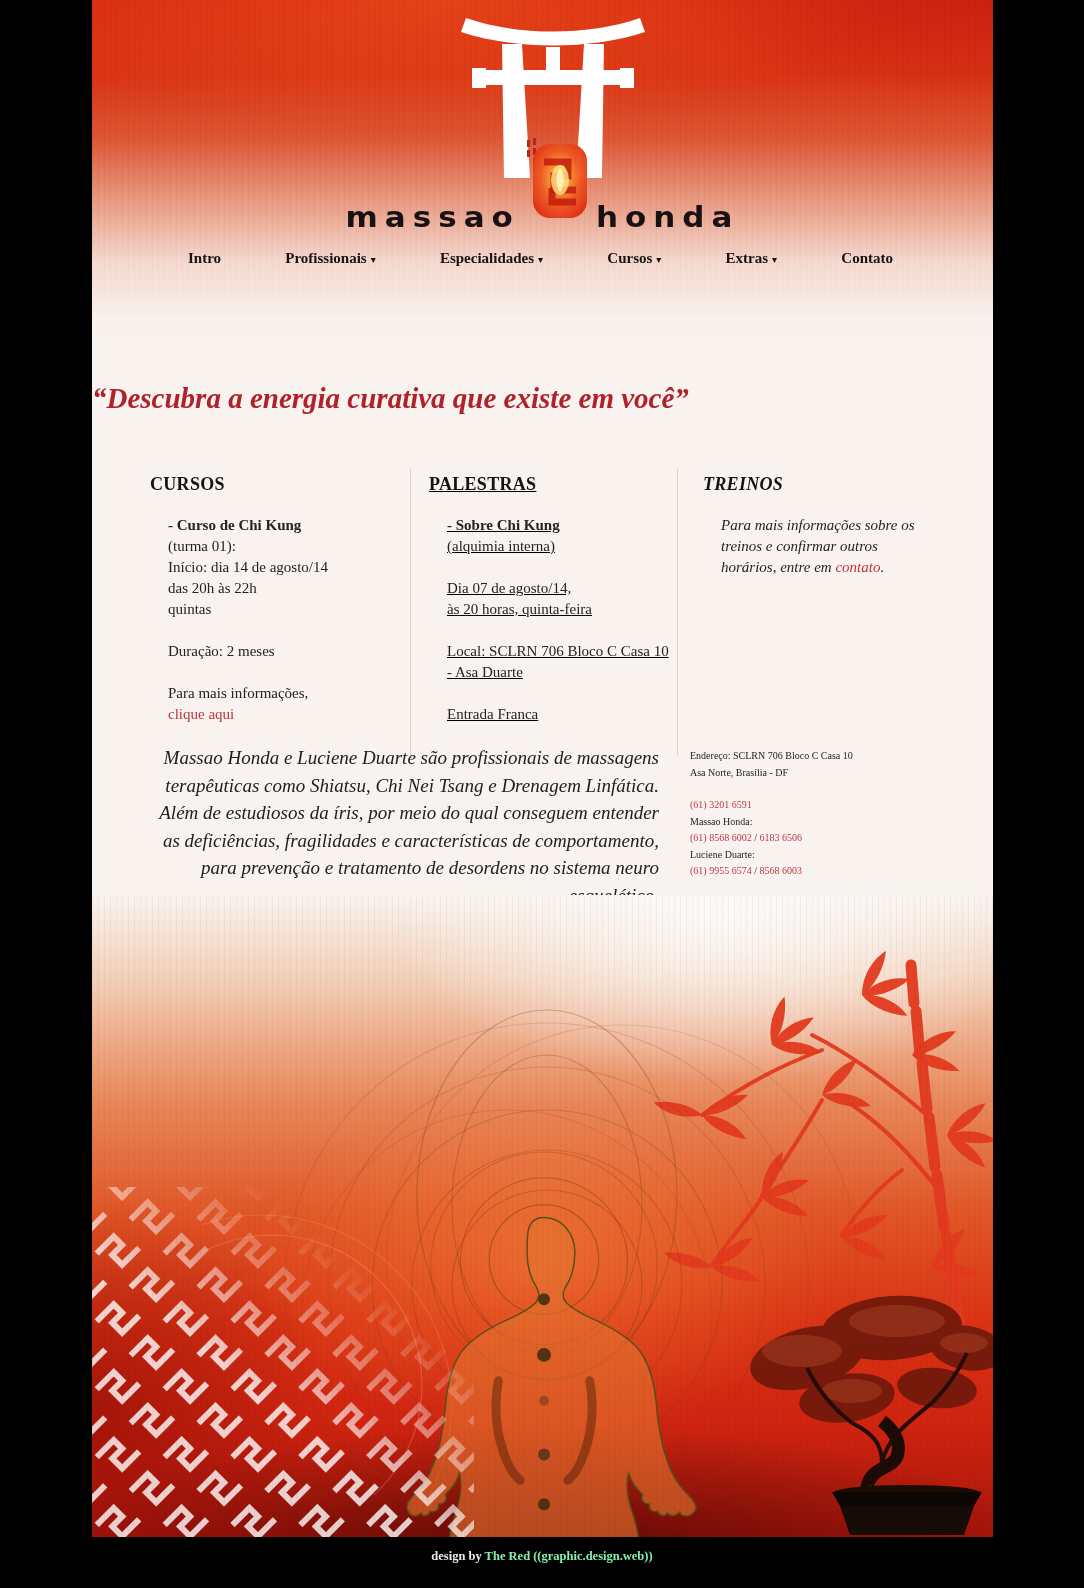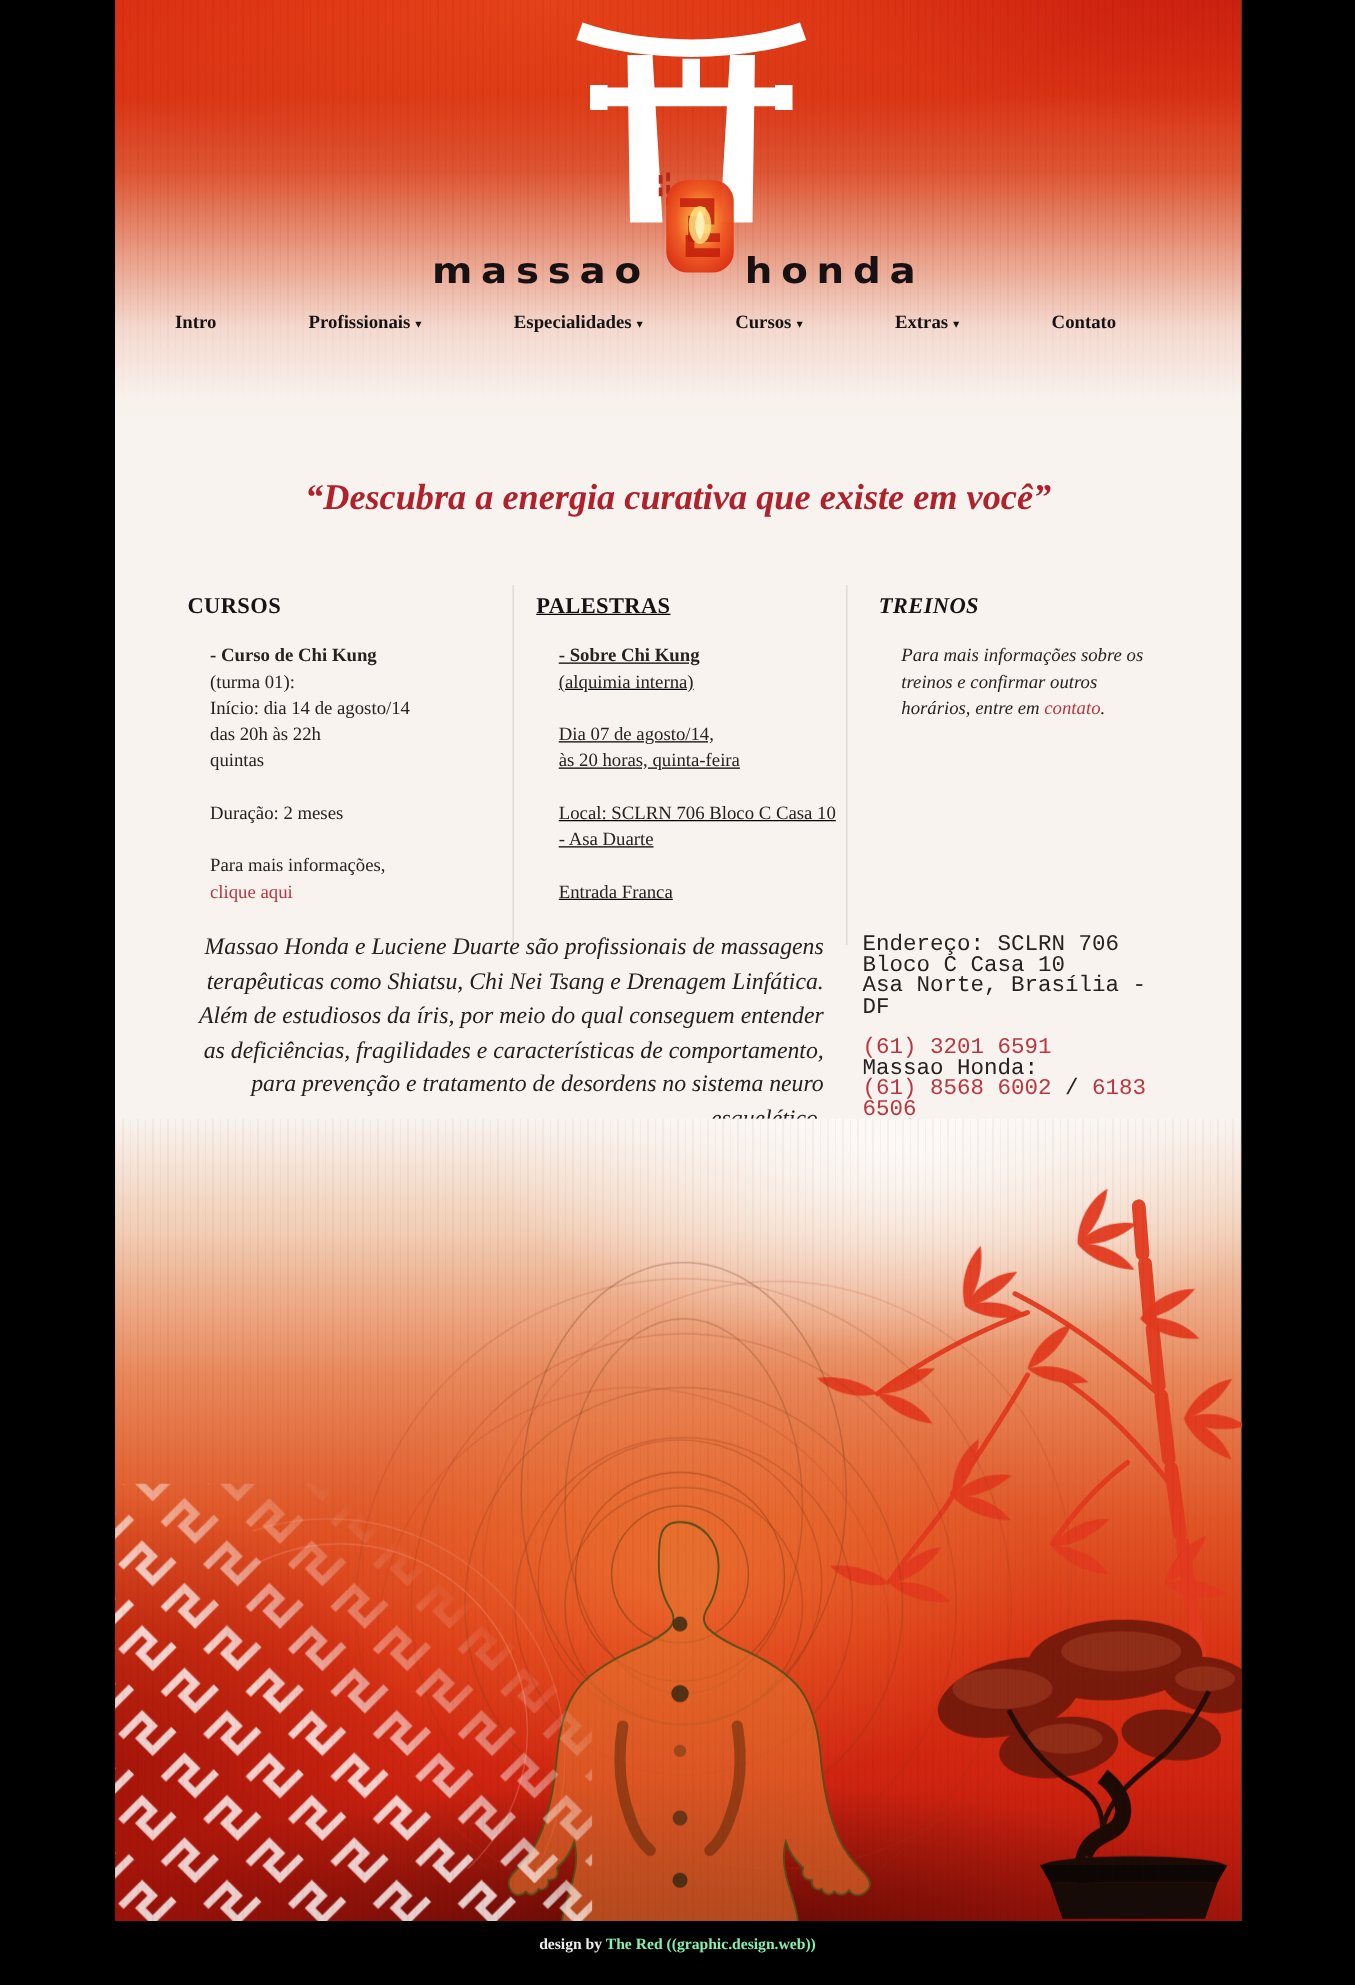--- a/index.html
+++ b/index.html
@@ -24,48 +24,48 @@
   .torii{position:absolute;left:366px;top:6px;}
   .logo-row{position:absolute;left:0;top:146px;width:100%;display:flex;
             justify-content:center;align-items:flex-end;gap:6px;}
   .logo-word{font-family:"DejaVu Sans","Liberation Sans",sans-serif;
              font-weight:700;font-size:31px;letter-spacing:7px;color:#181114;
              line-height:34px;transform:scaleY(.92);}
   .seal{position:relative;top:-12px;width:64px;height:88px;flex:0 0 auto;}
 
   
   .nav{position:absolute;left:0;top:250px;width:100%;box-sizing:border-box;
-       padding:0 100px 0 48px;display:flex;justify-content:space-between;}
+       padding:0 100px 0 96px;display:flex;justify-content:space-between;}
   .nav-item{font-size:15px;font-weight:700;color:#171213;cursor:pointer;
             white-space:nowrap;}
   .caret{font-size:10px;margin-left:4px;color:#171213;}
 
   
-  .quote{position:absolute;left:0;top:382px;width:100%;text-align:center;
+  .quote{position:absolute;left:0;top:382px;width:100%;
          font-style:italic;font-weight:700;font-size:29px;color:#b1212c;}
 
   
   .columns{position:absolute;left:50px;top:468px;right:60px;display:grid;
            grid-template-columns:268px 267px 1fr;min-height:228px;}
   .col{padding-bottom:10px;}
   .col + .col{border-left:1px solid #ddd6d0;}
   .col1{padding-left:8px;}
   .col2{padding-left:18px;text-decoration:underline;}
   .col3{padding-left:25px;font-style:italic;}
   .col h3{margin:6px 0 20px 0;font-size:18px;letter-spacing:.3px;color:#171213;}
   .col-body{padding-left:18px;font-size:15px;line-height:21px;color:#272120;}
   .col-body .grp{margin-bottom:21px;}
   .bold-line{font-weight:700;}
   a.redlink{color:#bb3740;text-decoration:none;cursor:pointer;}
 
   
   .about{position:absolute;left:62px;top:744px;width:505px;text-align:right;
          font-style:italic;font-size:19px;line-height:27.5px;color:#24201f;}
-  .contact{position:absolute;left:598px;top:748px;width:250px;font-size:18px;
-           line-height:16.5px;color:#272120;font-family:Liberation Mono, monospace;}
+  .contact{position:absolute;left:598px;top:748px;width:250px;font-size:10px;
+           line-height:16.5px;color:#272120;}
   .contact .grp{margin-bottom:16px;}
   .contact .red{color:#bb3740;}
 
   
   .lower-art{position:absolute;left:0;top:895px;width:100%;height:643px;
     background:
       radial-gradient(60% 42% at 70% 3%, rgba(252,250,248,.95), rgba(252,250,248,0) 62%),
       radial-gradient(50% 40% at 50% 58%, rgba(255,160,70,.40), transparent 65%),
       radial-gradient(45% 55% at 0% 80%, rgba(130,8,4,.55), transparent 60%),
       radial-gradient(75% 26% at 50% 102%, rgba(35,0,0,.55), transparent 75%),

